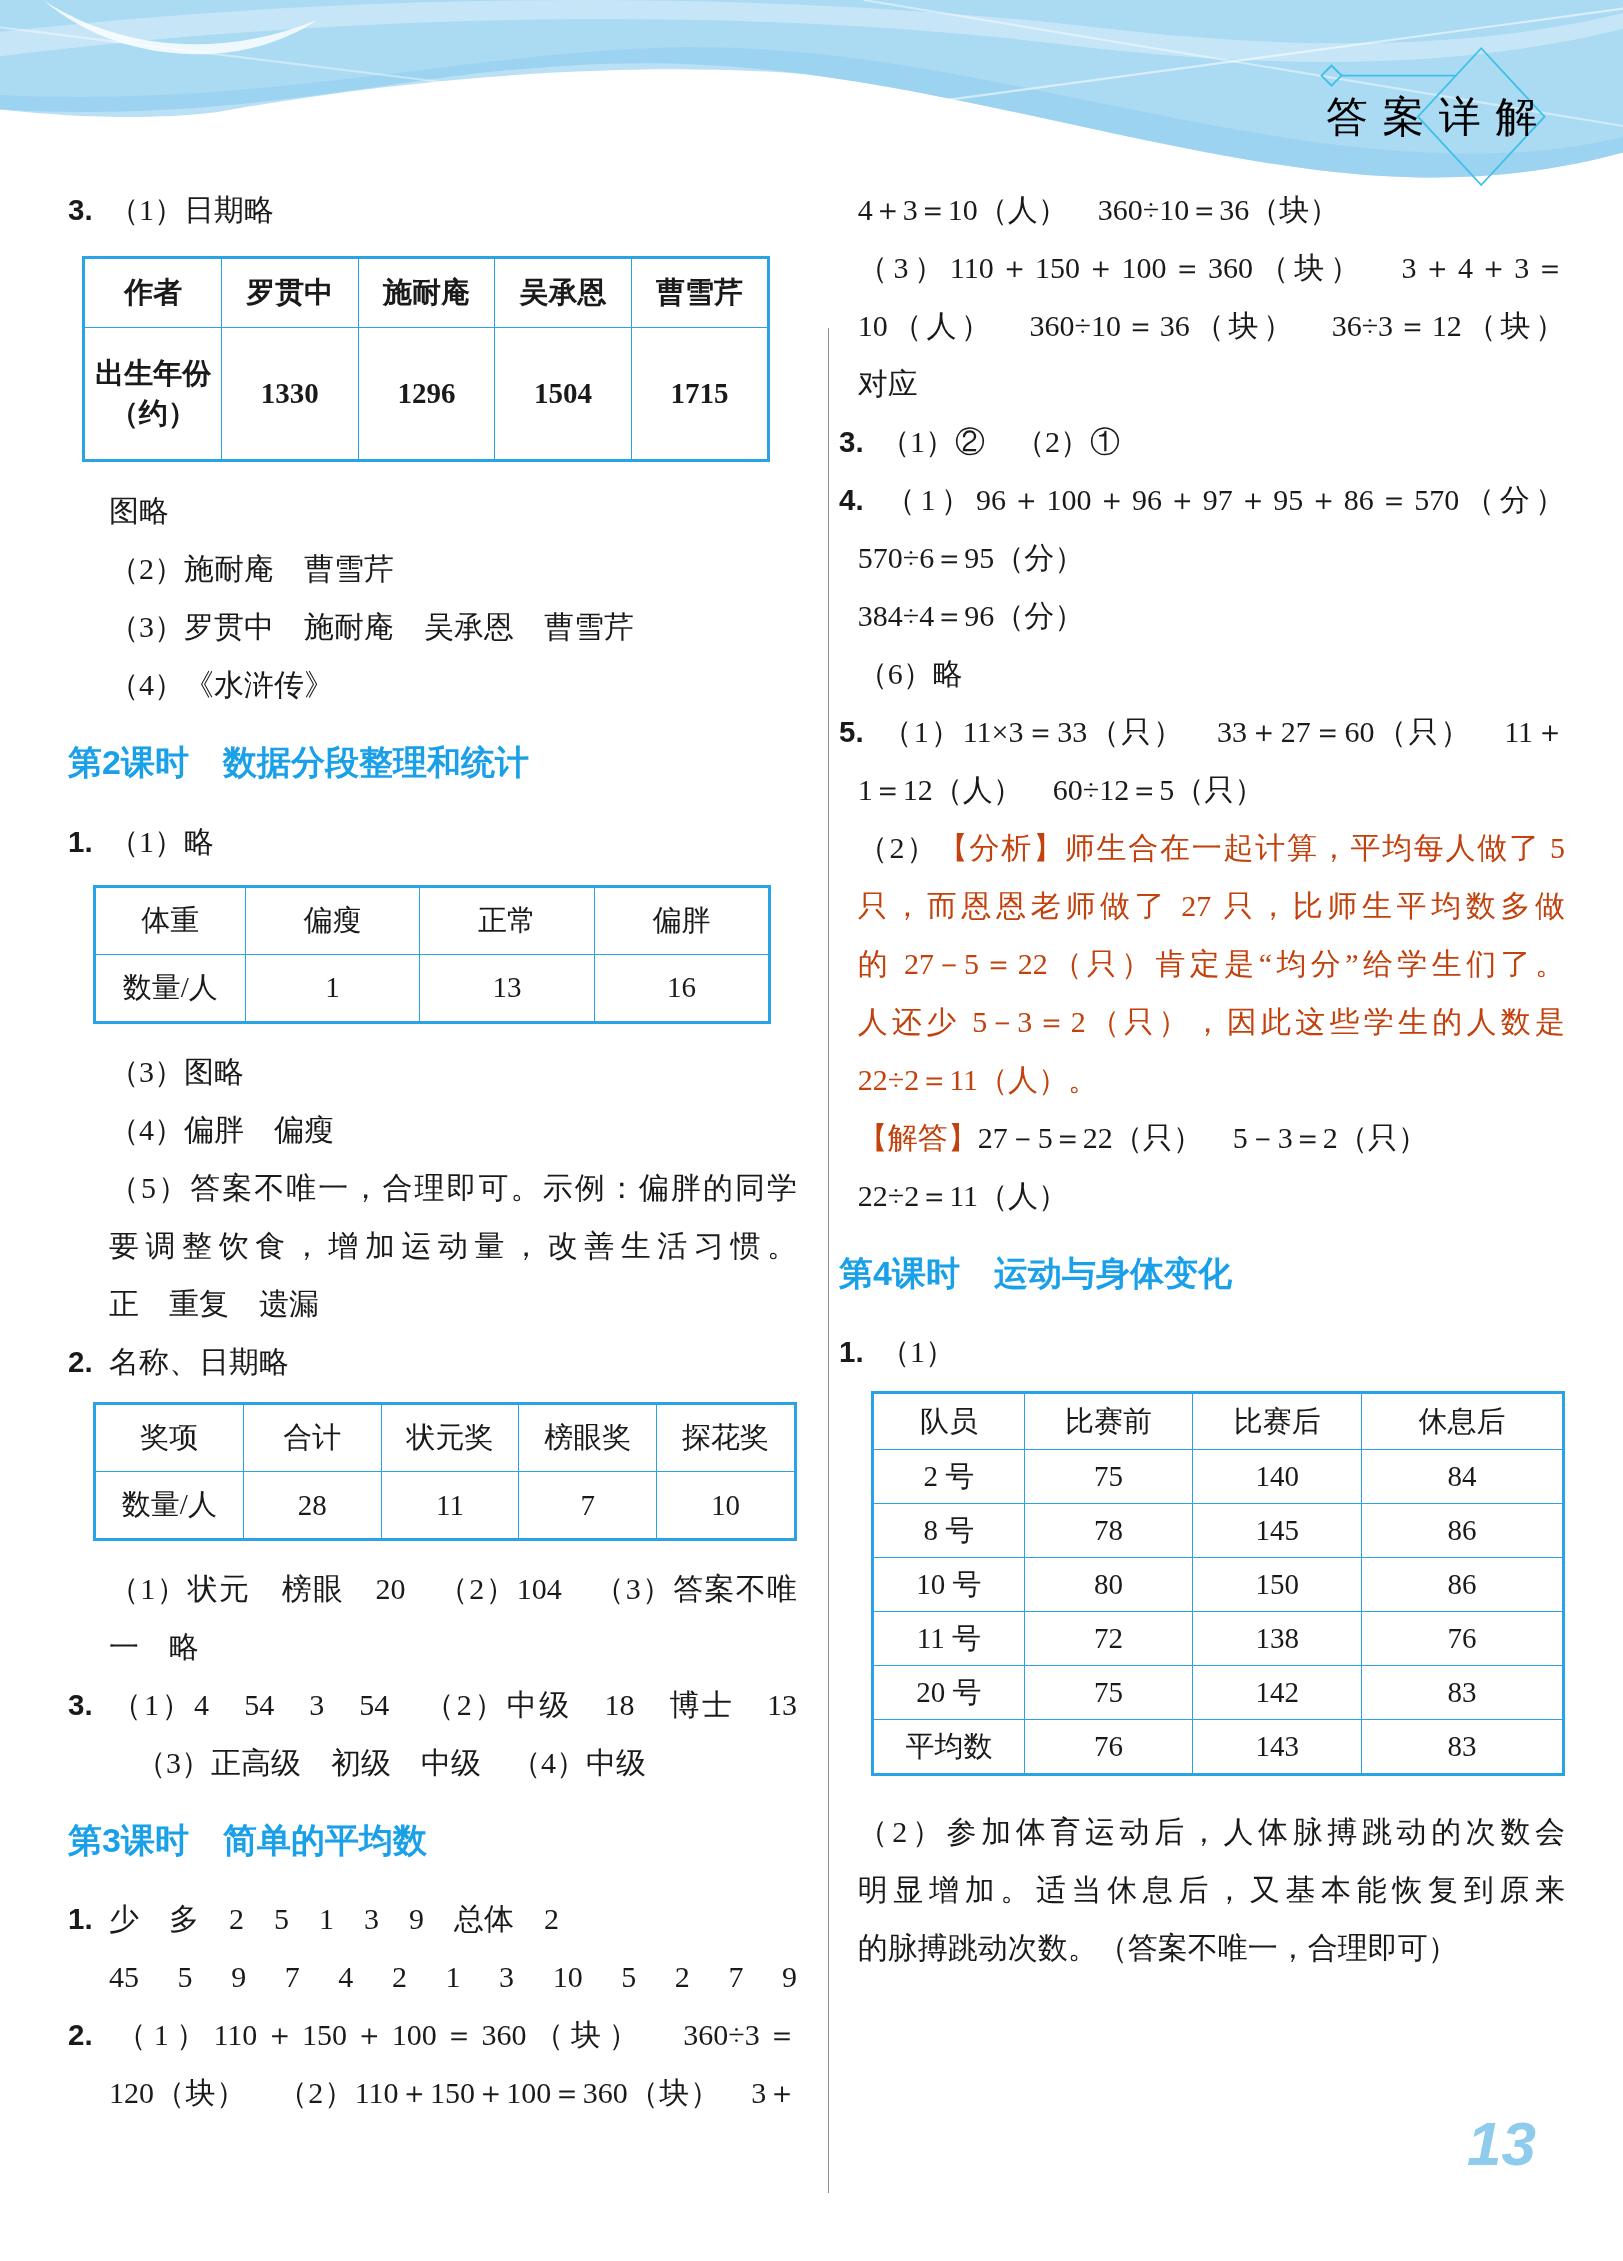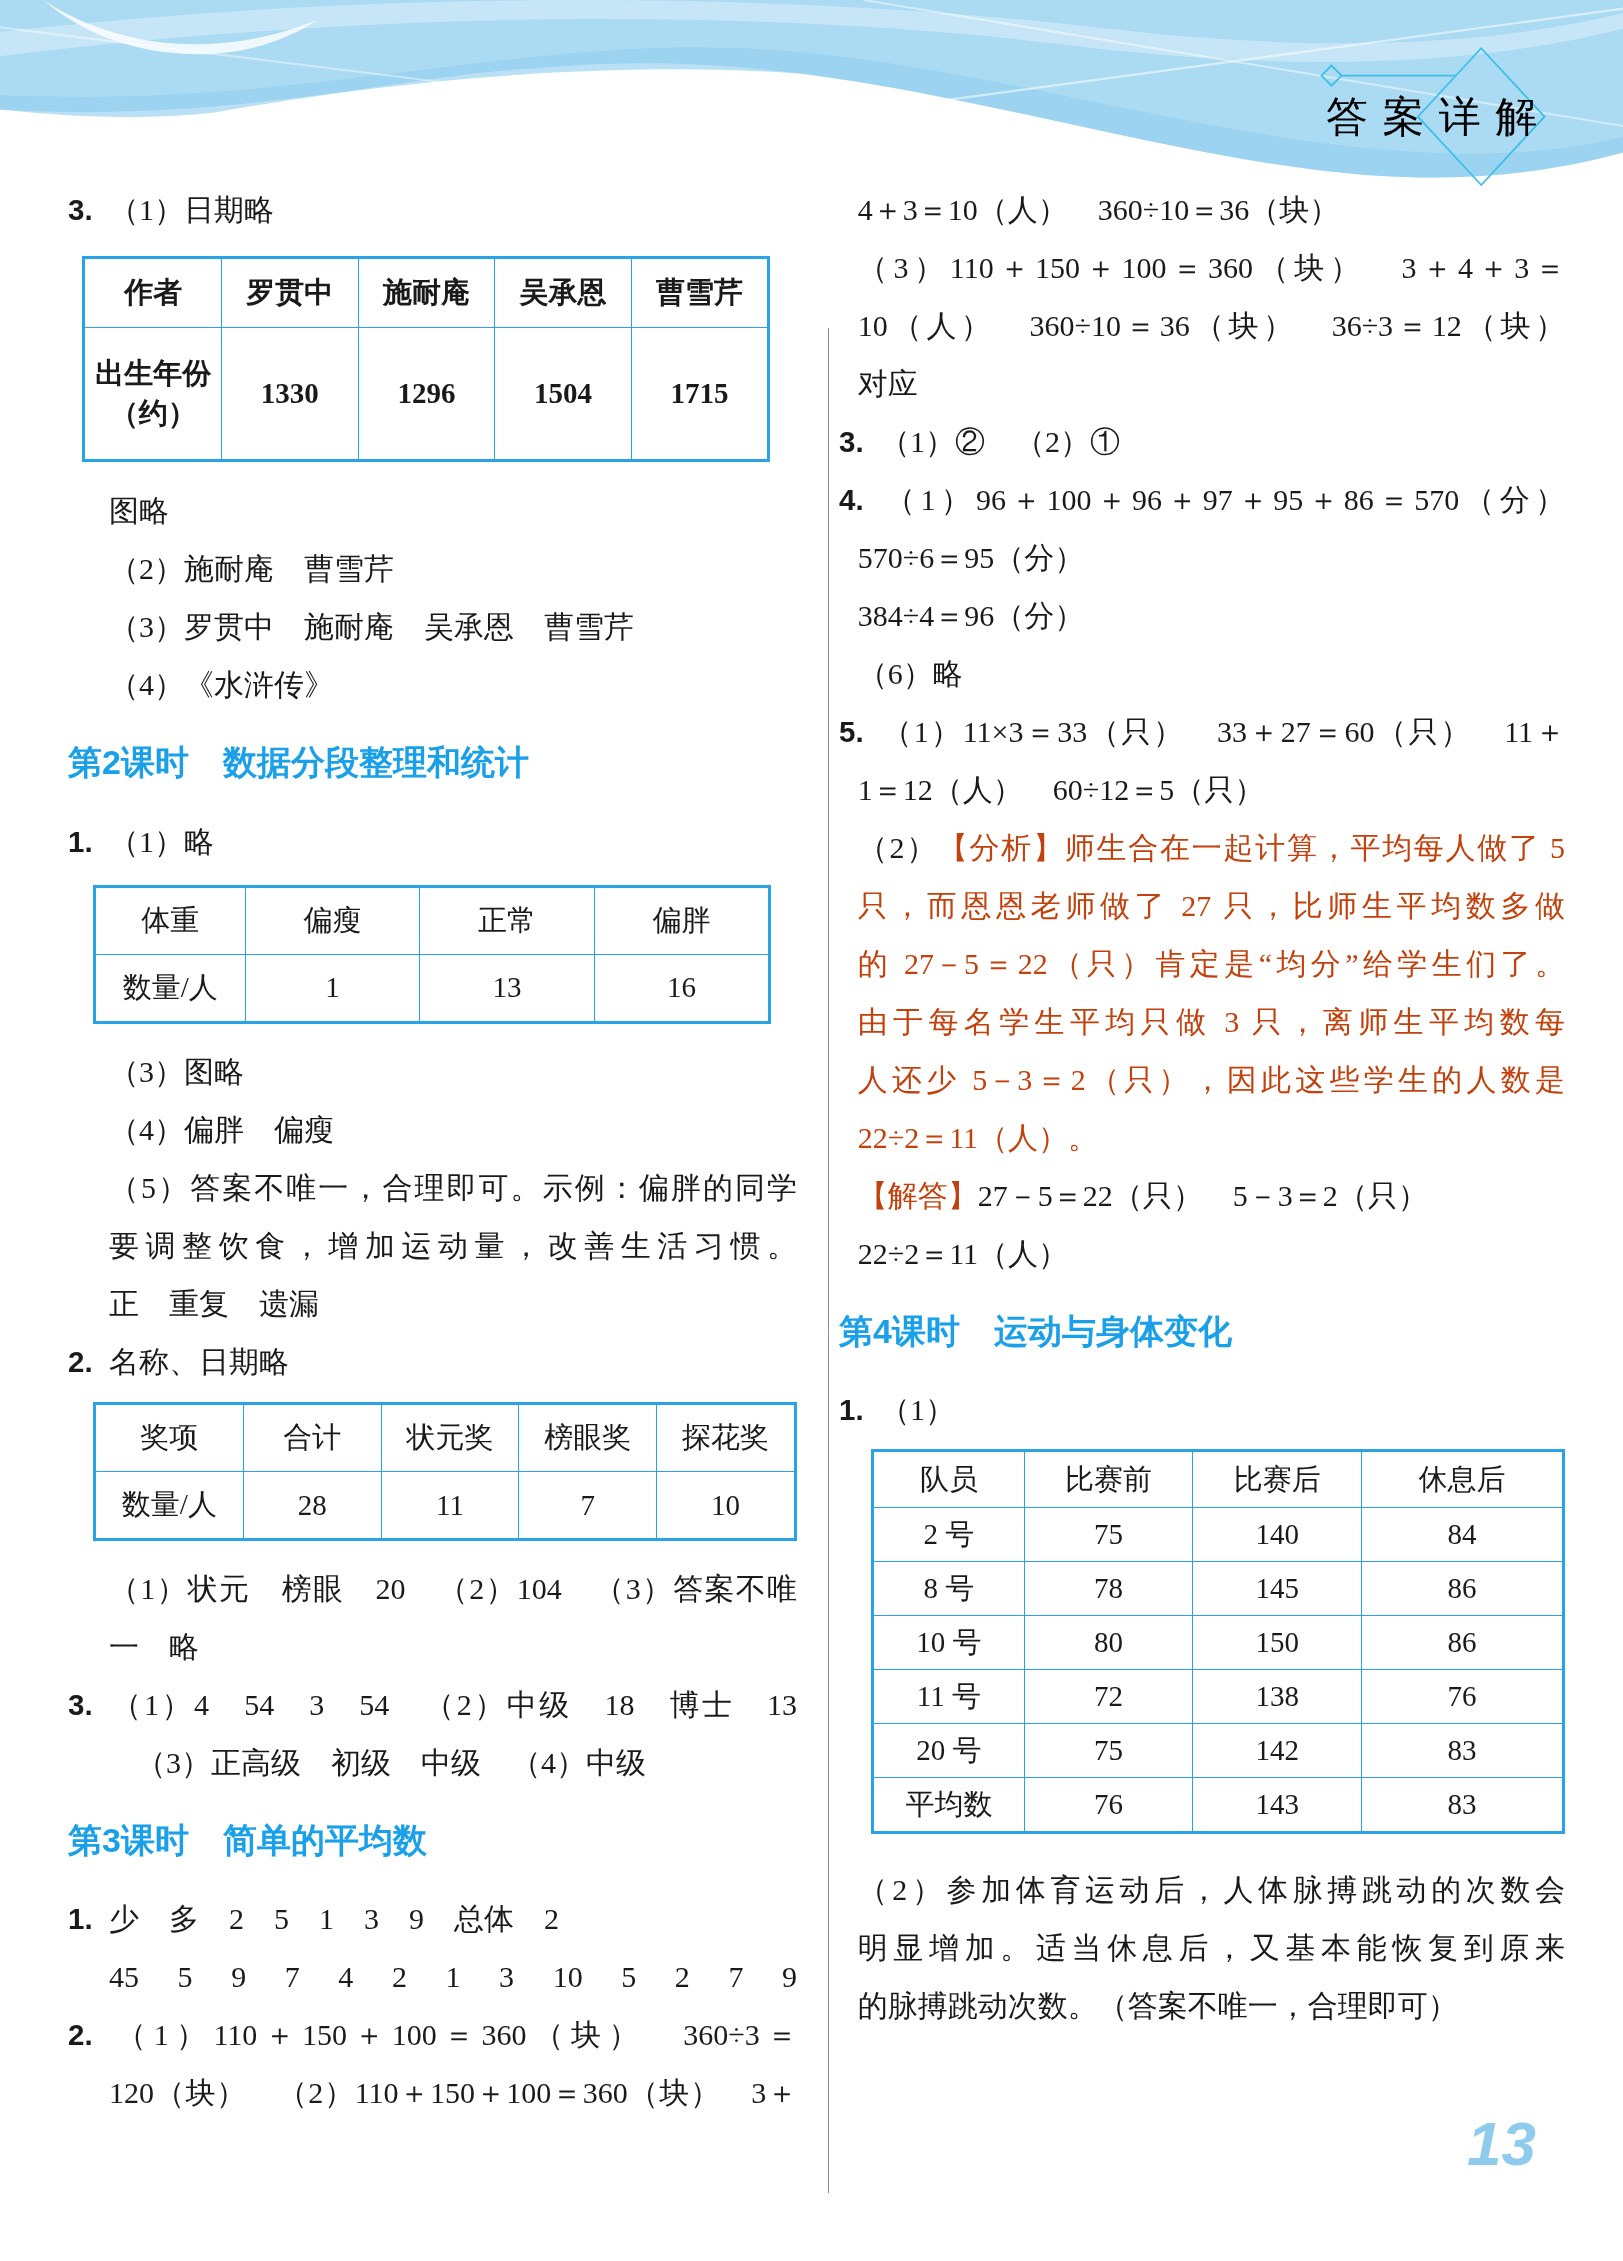--- a/index.html
+++ b/index.html
@@ -190,21 +190,20 @@
   <div class="ln fill">
     <span class="num">5.</span><span class="tx">（1）11×3＝33（只）　33＋27＝60（只）　11＋</span>
   </div>
   <div class="ln rcont">1＝12（人）　60÷12＝5（只）</div>
 
   <div class="ln rcont fill">
     <span class="tx">（2）</span><span class="blue">【分析】</span><span class="blue">师生合在一起计算，平均每人做了 5</span>
   </div>
   <div class="ln rcont fill blue">只，而恩恩老师做了 27 只，比师生平均数多做</div>
   <div class="ln rcont fill blue">的 27－5＝22（只）肯定是“均分”给学生们了。</div>
-  <div class="ln rcont fill blue">由于每名学生平均只做 3 只，离师生平均数每</div>
   <div class="ln rcont fill blue">人还少 5－3＝2（只），因此这些学生的人数是</div>
   <div class="ln rcont blue">22÷2＝11（人）。</div>
 
   <div class="ln rcont">
     <span class="blue">【解答】</span><span class="tx">27－5＝22（只）　5－3＝2（只）</span>
   </div>
   <div class="ln rcont">22÷2＝11（人）</div>
 
   <div class="sec">第4课时　运动与身体变化</div>
 

